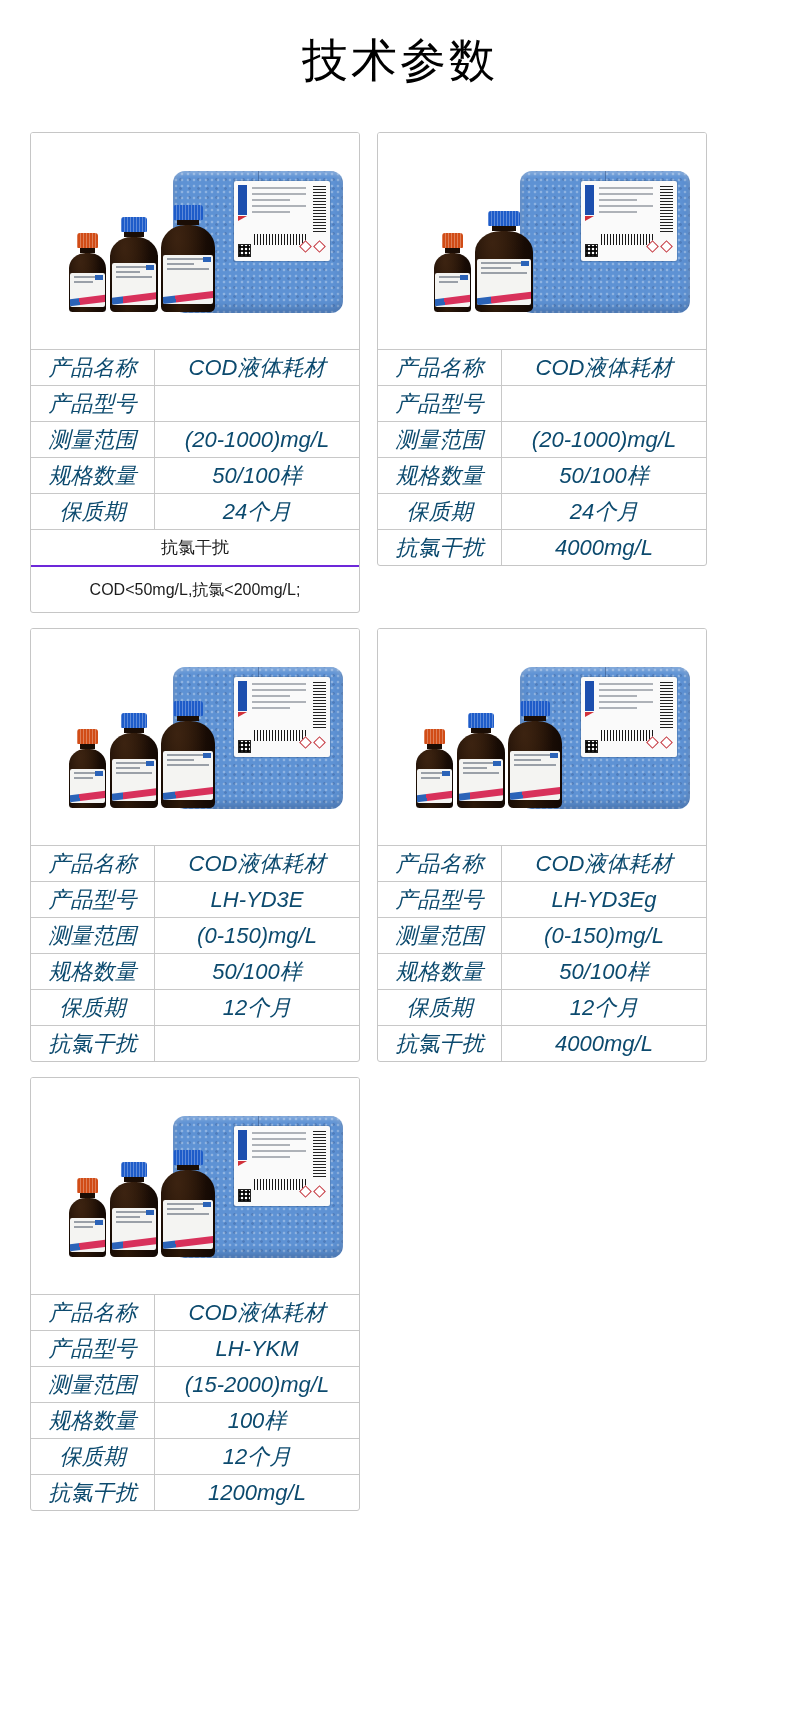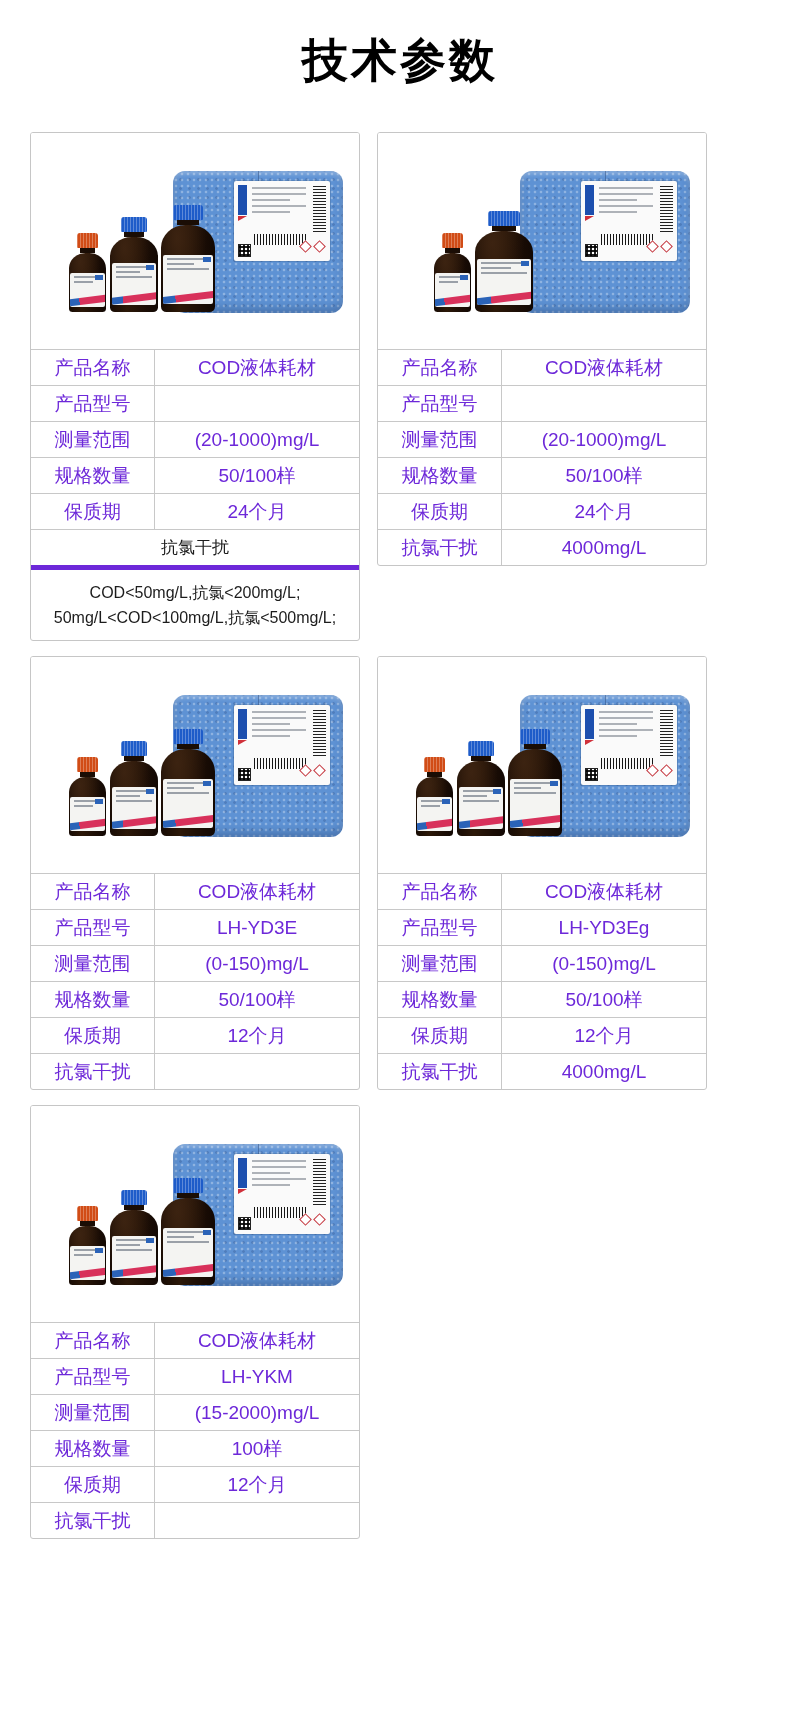--- a/index.html
+++ b/index.html
@@ -3,21 +3,21 @@
 <meta charset="utf-8">
 <style>
   html,body{margin:0;padding:0;}
   body{
     width:800px;min-height:1711px;background:#ffffff;
     font-family:"Liberation Sans","DejaVu Sans",sans-serif;
     color:#1a1a1a;
   }
   .page-title{
     margin:30px 0 0 0;padding:0;text-align:center;
-    font-size:46px;font-weight:700;letter-spacing:3px;color:#000;
+    font-size:46px;font-weight:400;letter-spacing:3px;color:#000;
   }
   .cards{
     display:grid;grid-template-columns:330px 330px;
     column-gap:17px;row-gap:15px;align-items:start;
     margin:40px 0 150px 30px;
   }
   .card{
     border:1px solid #c6c6c6;border-radius:3px;background:#fff;overflow:hidden;
   }
   
@@ -83,26 +83,26 @@
   .bl2-line.short{width:55%;}
   
   .b1{left:38px;bottom:37px;width:37px;height:79px;}
   .b2{left:79px;bottom:37px;width:48px;height:95px;}
   .b3{left:130px;bottom:37px;width:54px;height:107px;}
   .b1-duo{left:56px;bottom:37px;width:37px;height:79px;}
   .b2-duo{left:97px;bottom:37px;width:58px;height:101px;}
   
   .spec-table{width:100%;}
   .row{display:flex;border-top:1px solid #c8c8c8;min-height:35px;}
-  .cell{display:flex;align-items:center;justify-content:center;font-size:19px;color:#6d28d9;}
+  .cell{display:flex;align-items:center;justify-content:center;font-size:22px;color:#0c4a6e;font-style:italic;}
   .lbl{width:123px;border-right:1px solid #c8c8c8;}
   .val{flex:1;}
   .row-full{display:flex;align-items:center;justify-content:center;border-top:1px solid #c8c8c8;min-height:35px;font-size:17px;color:#1c1c1c;}
   .detail-block{
-    border-top:5px solid #6d28d9;padding:10px 4px;text-align:center;
+    border-top:2px solid #6d28d9;padding:10px 4px;text-align:center;
     font-size:16px;color:#1c1c1c;line-height:25px;
   }
 </style>
 </head>
 <body>
 
 <h1 class="page-title">技术参数</h1>
 
 <div class="cards">
 
@@ -174,21 +174,20 @@
           <div class="cell lbl">规格数量</div>
           <div class="cell val">50/100样</div>
         </div>
       <div class="row">
           <div class="cell lbl">保质期</div>
           <div class="cell val">24个月</div>
         </div>
       <div class="row-full">抗氯干扰</div>
       <div class="detail-block">
         <div>COD&lt;50mg/L,抗氯&lt;200mg/L;</div>
-        <div>50mg/L&lt;COD&lt;100mg/L,抗氯&lt;500mg/L;</div>
       </div>
     </div>
   </div>
 
   <div class="card">
     <div class="photo">
       <div class="foam-box">
         <div class="box-seam"></div>
         <div class="box-label">
           <div class="bl-logo"></div>
@@ -481,17 +480,18 @@
       <div class="row">
           <div class="cell lbl">规格数量</div>
           <div class="cell val">100样</div>
         </div>
       <div class="row">
           <div class="cell lbl">保质期</div>
           <div class="cell val">12个月</div>
         </div>
       <div class="row">
           <div class="cell lbl">抗氯干扰</div>
+          <div class="cell val">1200mg/L</div>
         </div>
     </div>
   </div>
 
 </div>
 
 </body></html>

